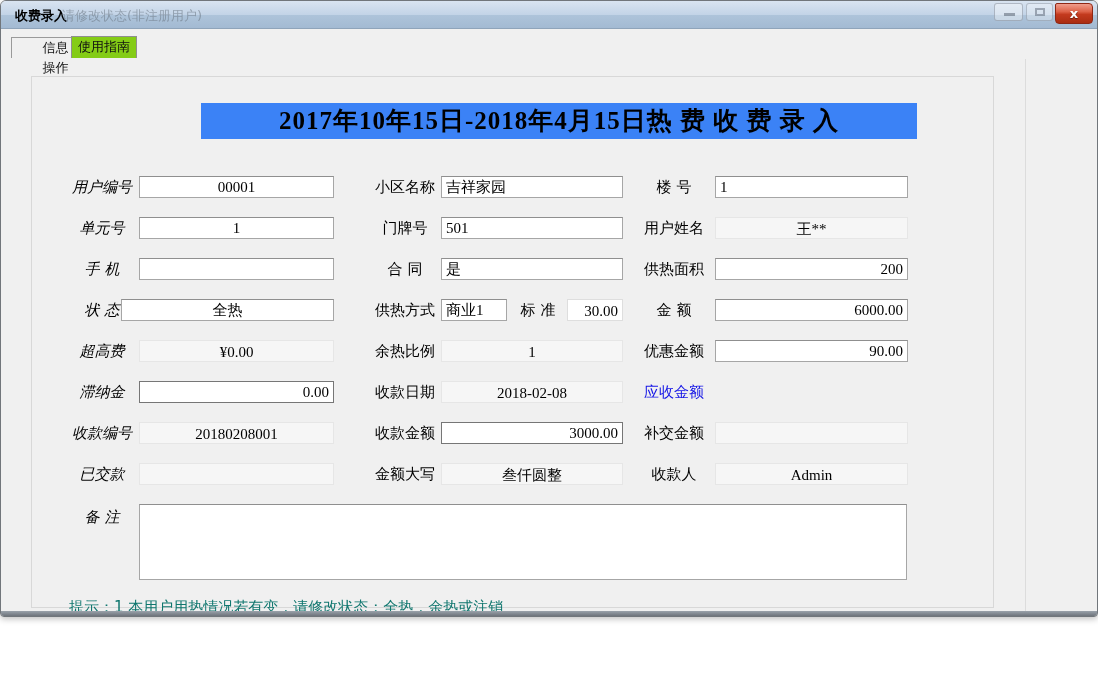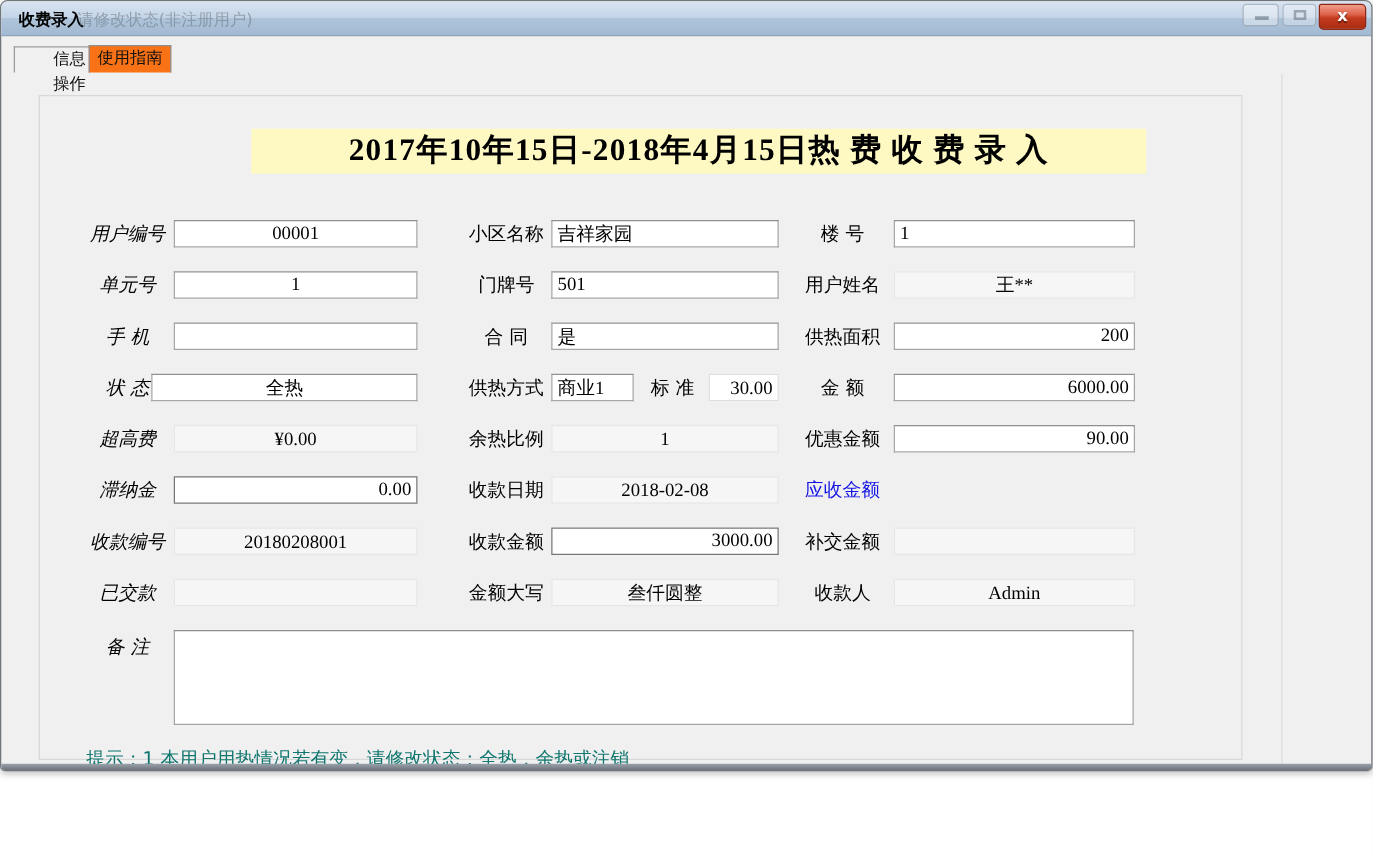--- a/index.html
+++ b/index.html
@@ -36,29 +36,29 @@
     border:1px solid #8e2715; color:#fff; font-size:13px; font-weight:bold;
     text-align:center; line-height:19px; text-shadow:0 1px 1px rgba(0,0,0,.45);
     border-radius:2px 4px 4px 4px;
   }
   
   .tabstrip { position:absolute; left:0; top:28px; right:0; height:30px; }
   .tab { position:absolute; top:8px; height:21px; font-size:13px; color:#111;
     text-align:center; line-height:20px; }
   .tab1 { left:10px; width:61px; background:#f0f0f0;
     border:1px solid #9a9a9a; border-bottom:none;padding-left:28px; }
-  .tab2 { left:70px; width:66px; height:22px; top:7px; background:#f97316;
+  .tab2 { left:70px; width:66px; height:22px; top:7px; background:#84cc16;
     border:1px solid #8f8f8f; border-bottom:none; }
   .page-edge { position:absolute; left:1024px; top:58px; width:1px; height:554px;
     background:#dcdcdc; }
   
   .panel { position:absolute; left:30px; top:75px; width:963px; height:532px;
     border:1px solid #d8d8d8; }
   .banner { position:absolute; left:200px; top:102px; width:716px; height:36px;
-    background:#fef9c3; text-align:center; line-height:36px;
+    background:#3b82f6; text-align:center; line-height:36px;
     font-family:"Liberation Serif", serif; font-size:25px; font-weight:600;
     color:#000; letter-spacing:1px; white-space:nowrap; }
 
   .lbl { position:absolute; height:22px; line-height:22px; font-size:15px;
     color:#000; white-space:nowrap; }
   .l1 { left:62px;  width:78px; text-align:center;font-style:italic; }
   .l2 { left:368px; width:72px; text-align:center; }
   .l3 { left:638px; width:70px; text-align:center; }
   .lbl-blue { color:#1414e6; }
 

